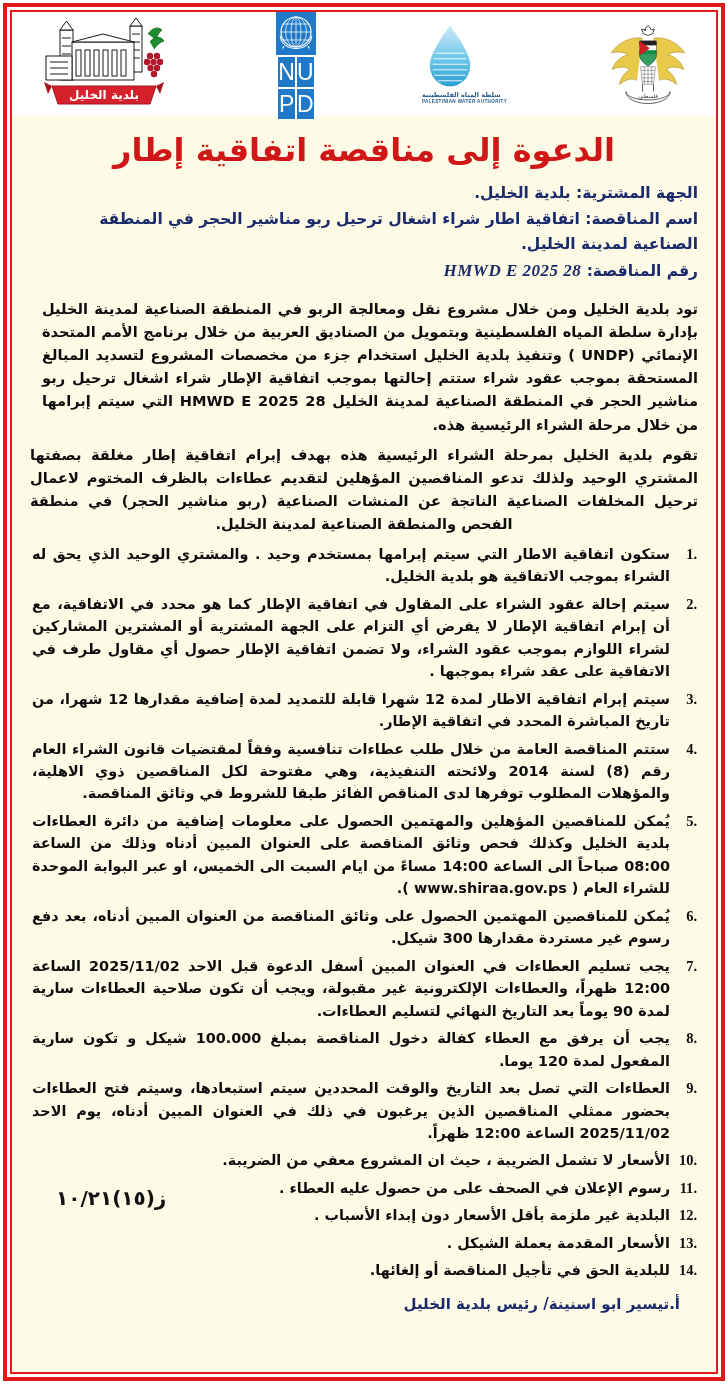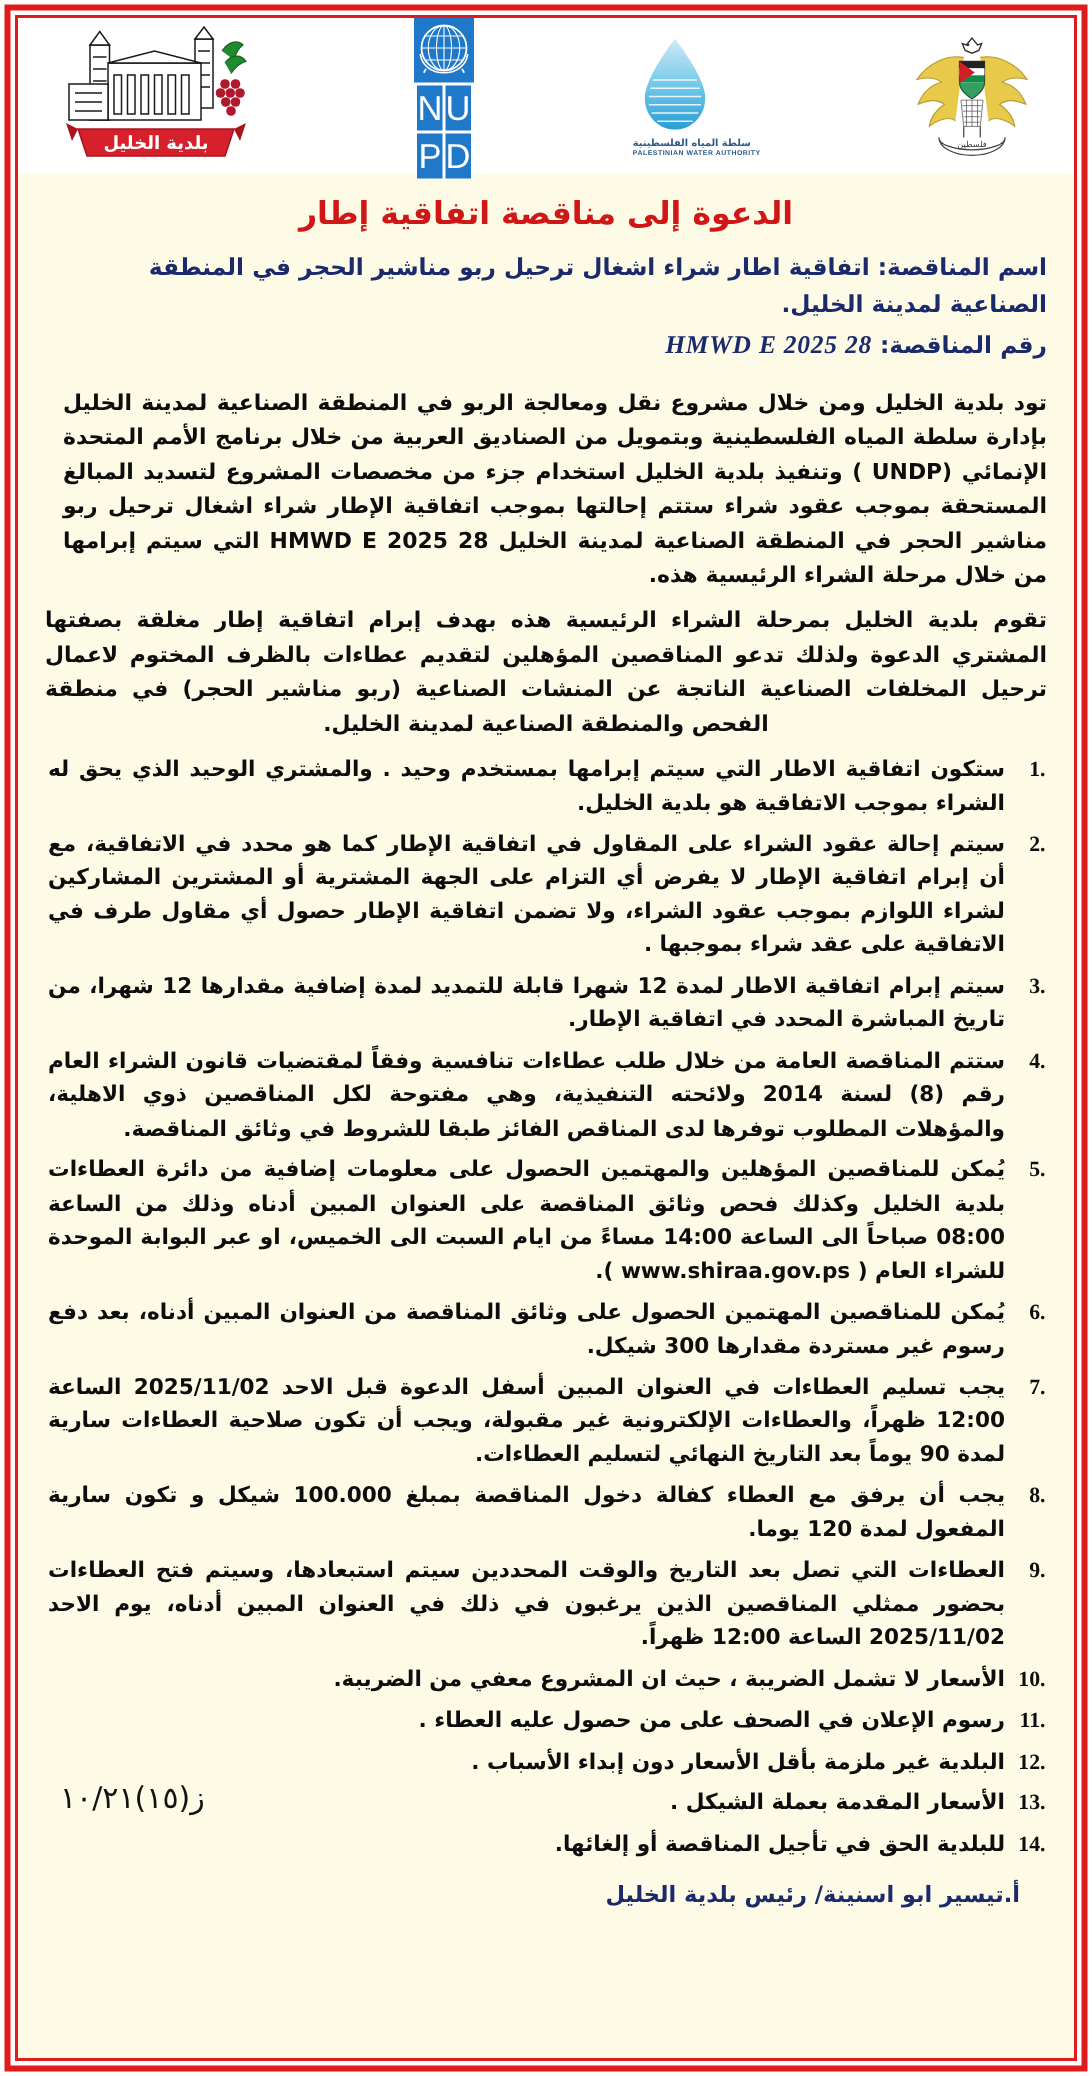--- a/index.html
+++ b/index.html
@@ -93,21 +93,21 @@
   .hebron { width: 132px; height: 96px; position: relative; }
 
   
   .title-block {
     text-align: center;
     padding: 12px 0 4px;
   }
   .title-line {
     color: #d01717;
     font-weight: bold;
-    font-size: 21px;
+    font-size: 32px;
     line-height: 1.42;
     letter-spacing: 0;
   }
 
   
   .meta {
     padding: 4px 18px 0 18px;
     color: #1b2a6b;
     font-weight: bold;
     font-size: 15.5px;
@@ -166,24 +166,24 @@
     text-align: left;
     font-family: "Liberation Serif", serif;
     font-size: 14.5px;
     font-weight: bold;
     direction: ltr;
   }
 
   
   .ref-mark {
     position: absolute;
-    left: 28px;
+    left: 44px;
     top: 1174px;
     font-size: 20px;
-    font-weight: normal;
+    font-weight: bold;
     color: #111111;
     direction: rtl;
   }
 
   
   .footer {
     padding: 4px 18px 0 18px;
     color: #1b2a6b;
     font-weight: bold;
     font-size: 14.6px;
@@ -341,32 +341,36 @@
         </svg>
       </div>
     </div>
 
     <div class="title-block">
       <div class="title-line">الدعوة إلى مناقصة اتفاقية إطار</div>
     </div>
 
     <div class="meta">
       <div>
+        <span>الجهة المشترية:</span>
+        <span>بلدية الخليل.</span>
+      </div>
+      <div>
         <span>اسم المناقصة:</span>
         <span>اتفاقية اطار شراء اشغال ترحيل ربو مناشير الحجر في المنطقة الصناعية لمدينة الخليل.</span>
       </div>
       <div>
         <span>رقم المناقصة:</span>
         <span class="num">HMWD E 2025 28</span>
       </div>
     </div>
 
     <div class="body-wrap">
       <p class="para first">تود بلدية الخليل ومن خلال مشروع نقل ومعالجة الربو في المنطقة الصناعية  لمدينة الخليل بإدارة سلطة المياه الفلسطينية وبتمويل من الصناديق العربية من خلال برنامج الأمم المتحدة الإنمائي (UNDP ) وتنفيذ بلدية الخليل استخدام جزء من مخصصات المشروع لتسديد المبالغ المستحقة بموجب عقود شراء ستتم إحالتها بموجب اتفاقية الإطار شراء اشغال ترحيل ربو مناشير الحجر في المنطقة الصناعية لمدينة الخليل HMWD E 2025 28 التي سيتم إبرامها من خلال مرحلة الشراء الرئيسية هذه.</p>
-      <p class="para">تقوم بلدية الخليل بمرحلة الشراء الرئيسية هذه بهدف إبرام اتفاقية إطار مغلقة بصفتها المشتري الدعوة ولذلك تدعو المناقصين المؤهلين لتقديم عطاءات بالظرف المختوم لاعمال ترحيل المخلفات الصناعية الناتجة عن المنشات الصناعية (ربو مناشير الحجر) في منطقة الفحص والمنطقة الصناعية لمدينة الخليل.</p>
+      <p class="para">تقوم بلدية الخليل بمرحلة الشراء الرئيسية هذه بهدف إبرام اتفاقية إطار مغلقة بصفتها المشتري الوحيد ولذلك تدعو المناقصين المؤهلين لتقديم عطاءات بالظرف المختوم لاعمال ترحيل المخلفات الصناعية الناتجة عن المنشات الصناعية (ربو مناشير الحجر) في منطقة الفحص والمنطقة الصناعية لمدينة الخليل.</p>
 
       <ol class="terms">
         <li>ستكون اتفاقية الاطار التي سيتم إبرامها بمستخدم وحيد . والمشتري الوحيد الذي يحق له الشراء بموجب الاتفاقية هو بلدية الخليل.</li>
         <li>سيتم إحالة عقود الشراء على المقاول في اتفاقية الإطار كما هو محدد في الاتفاقية، مع أن إبرام اتفاقية الإطار لا يفرض أي التزام على الجهة المشترية أو المشترين المشاركين لشراء اللوازم بموجب عقود الشراء، ولا تضمن اتفاقية الإطار حصول أي مقاول طرف في الاتفاقية على عقد شراء بموجبها .</li>
         <li>سيتم إبرام اتفاقية الاطار لمدة 12 شهرا قابلة للتمديد لمدة إضافية مقدارها 12 شهرا، من تاريخ المباشرة المحدد في اتفاقية الإطار.</li>
         <li>ستتم المناقصة العامة من خلال طلب عطاءات تنافسية وفقاً لمقتضيات قانون الشراء العام رقم (8) لسنة 2014 ولائحته التنفيذية، وهي مفتوحة لكل المناقصين ذوي الاهلية، والمؤهلات المطلوب توفرها لدى المناقص الفائز طبقا للشروط في وثائق المناقصة.</li>
         <li>يُمكن للمناقصين المؤهلين والمهتمين الحصول على معلومات إضافية من دائرة العطاءات بلدية الخليل وكذلك فحص وثائق المناقصة على العنوان المبين أدناه وذلك من الساعة 08:00 صباحاً الى الساعة 14:00 مساءً من ايام السبت الى الخميس، او عبر البوابة الموحدة للشراء العام ( www.shiraa.gov.ps ).</li>
         <li>يُمكن للمناقصين المهتمين الحصول على وثائق المناقصة من العنوان المبين أدناه، بعد دفع رسوم غير مستردة مقدارها 300 شيكل.</li>
         <li>يجب تسليم العطاءات في العنوان المبين أسفل الدعوة قبل الاحد 2025/11/02 الساعة 12:00 ظهراً، والعطاءات الإلكترونية غير مقبولة، ويجب أن تكون صلاحية العطاءات سارية لمدة 90 يوماً بعد التاريخ النهائي لتسليم العطاءات.</li>
         <li>يجب أن يرفق مع العطاء كفالة دخول المناقصة بمبلغ 100.000  شيكل و تكون سارية المفعول لمدة 120 يوما.</li>

